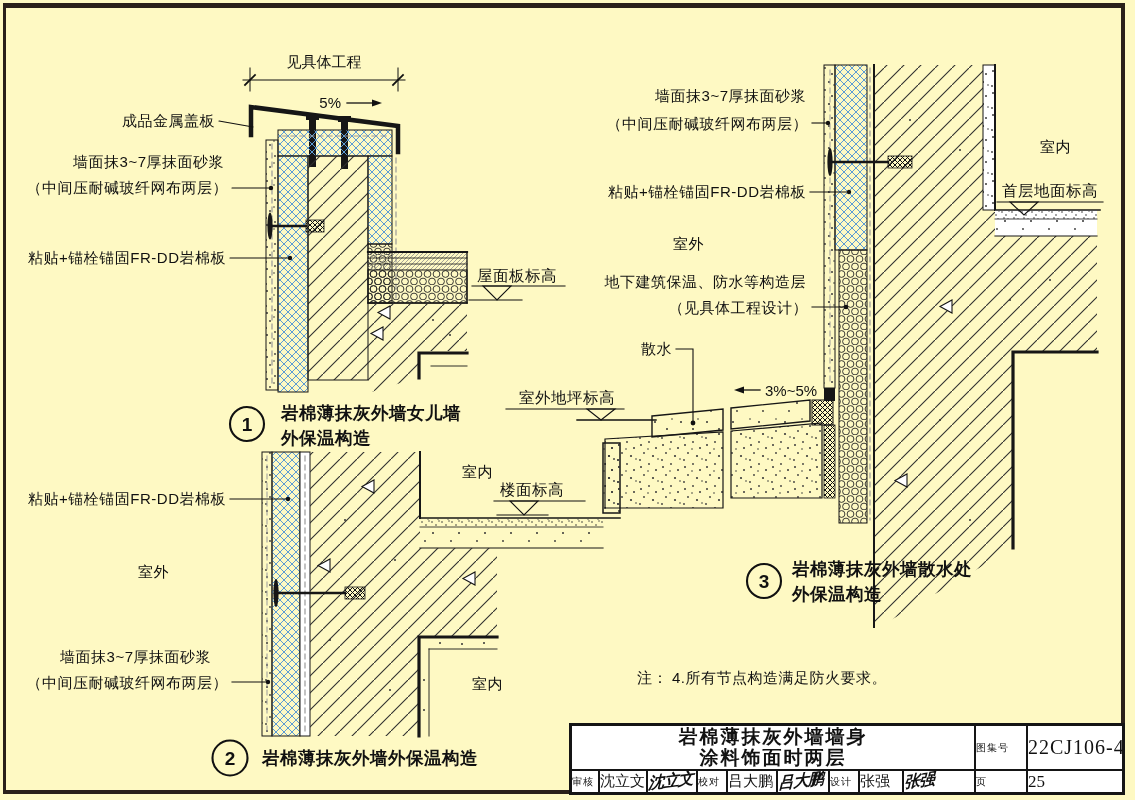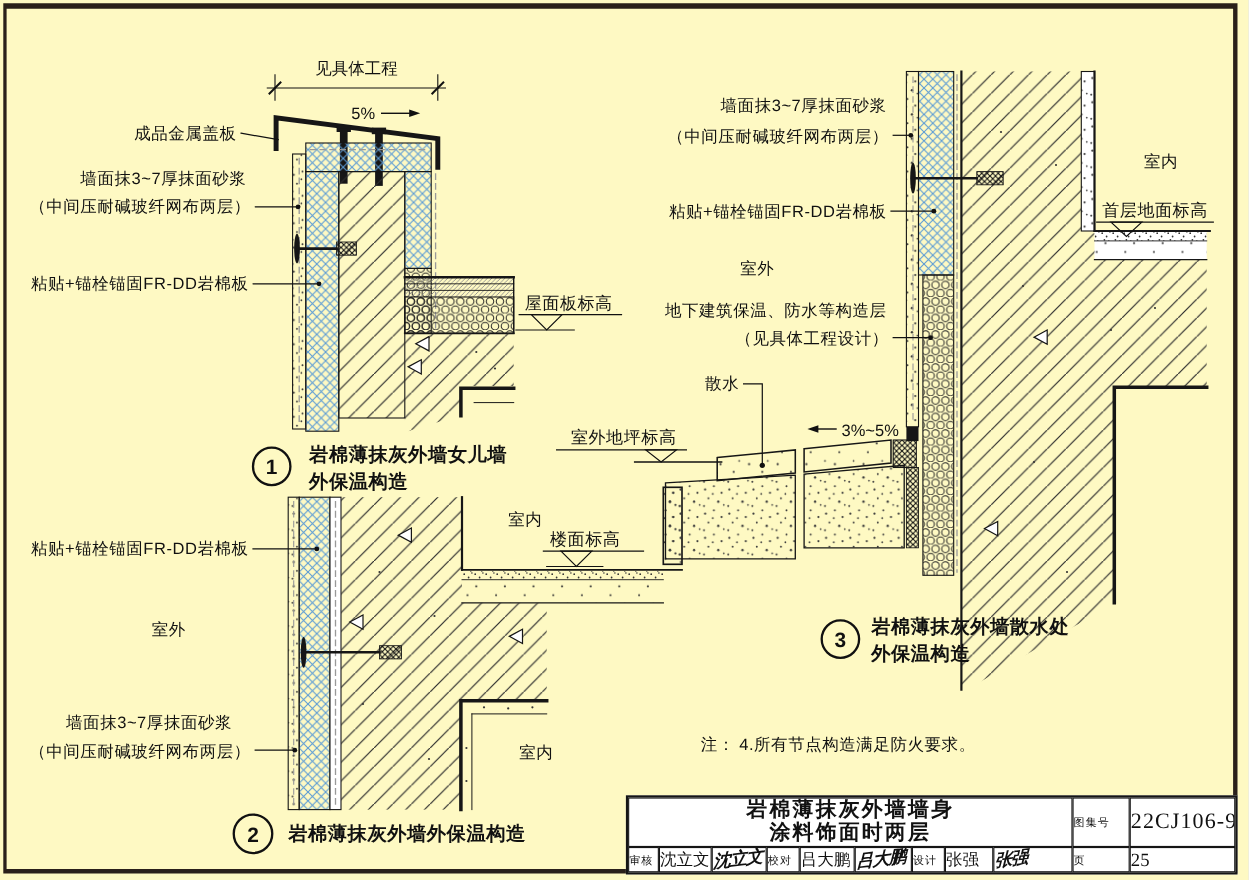--- a/index.html
+++ b/index.html
@@ -324,21 +324,21 @@
     <div>4.所有节点构造满足防火要求。</div>
   </div>
 </div>
 
 <div id="tb">
   <div class="tb-title">
     <span>岩棉薄抹灰外墙墙身</span>
     <span>涂料饰面时两层</span>
   </div>
   <div class="tb-lab">图集号</div>
-  <div class="tb-atlas">22CJ106-9</div>
+  <div class="tb-atlas">22CJ106-4</div>
 
   <div class="tb-lab">审核</div>
   <div class="tb-name">沈立文</div>
   <div>
         <span class="sig">沈立文</span>
       </div>
   <div class="tb-lab">校对</div>
   <div class="tb-name">吕大鹏</div>
   <div>
         <span class="sig">吕大鹏</span>

